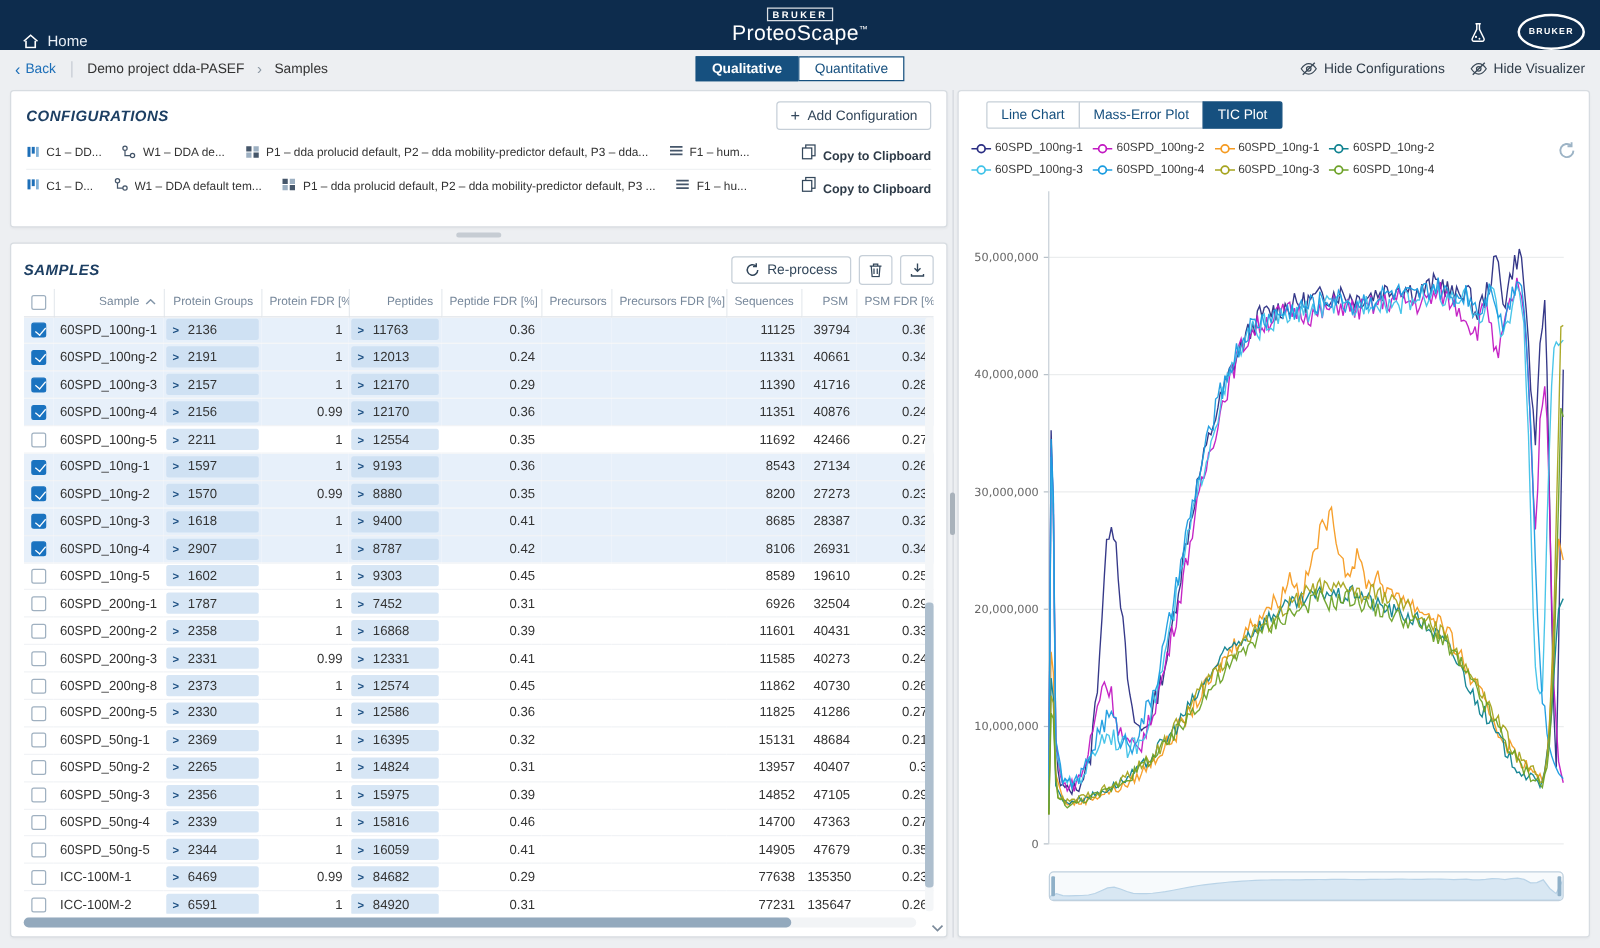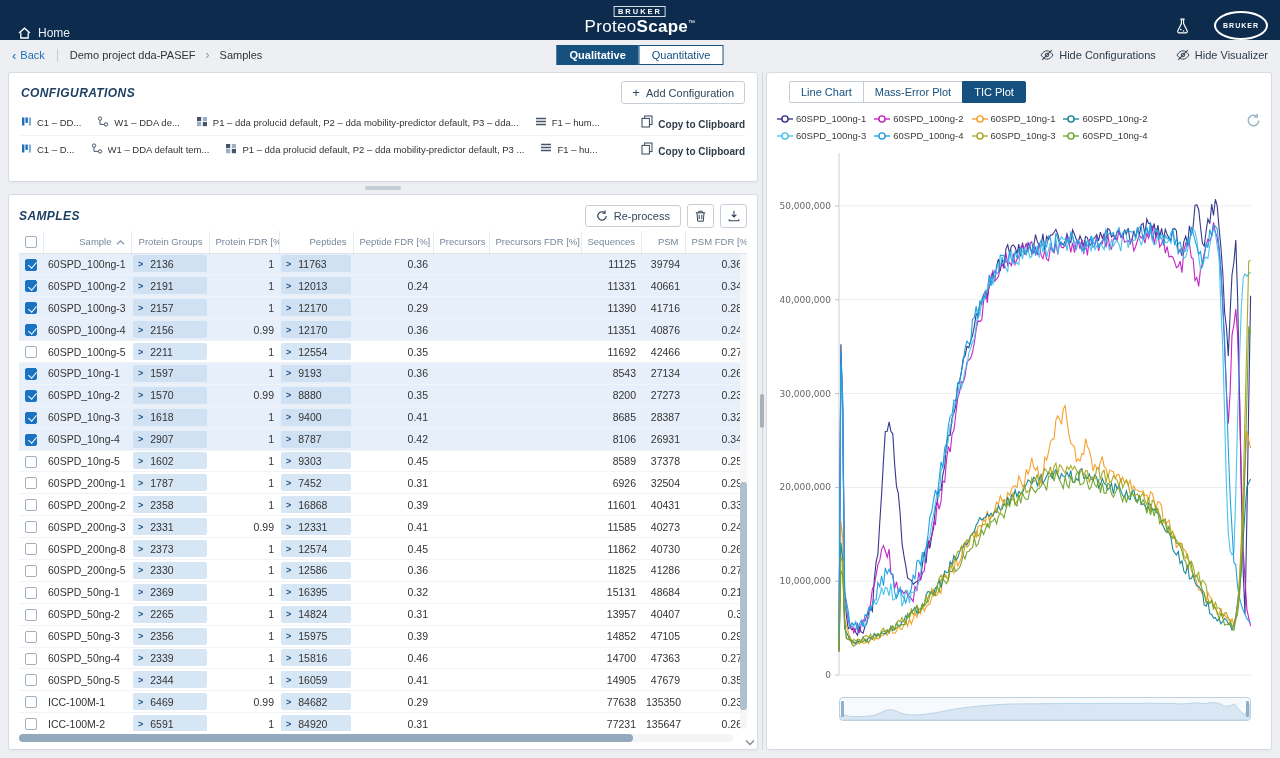--- a/index.html
+++ b/index.html
@@ -6,21 +6,21 @@
 html,body{width:1280px;height:758px;overflow:hidden;}
 body{font-family:"Liberation Sans","DejaVu Sans",sans-serif;background:#edeff2;color:#333;font-size:11px;}
 
 
 .topbar{height:40px;background:#0d2c4d;display:flex;align-items:flex-end;position:relative;color:#fff;}
 .nav-tab{display:flex;align-items:center;gap:7px;padding:0 18px;font-size:12px;color:#e9eff6;cursor:pointer;}
 .nav-tab.active{background:#1d4569;}
 .brand{position:absolute;left:50%;top:0;transform:translateX(-50%);height:40px;display:flex;flex-direction:column;align-items:center;justify-content:center;}
 .brand-top{font-size:7.5px;font-weight:bold;letter-spacing:2px;border:1px solid rgba(255,255,255,.85);padding:0 3px;margin-bottom:1px;}
 .brand-main{font-size:17px;letter-spacing:.3px;line-height:1;}
-.brand-main b{font-weight:bold;}
+.brand-main b{font-weight:normal;}
 .brand-tm{font-size:7px;vertical-align:super;}
 .topbar-right{margin-left:auto;display:flex;align-items:center;gap:24px;padding-right:12px;}
 .bruker-oval{width:54px;height:29px;border:2px solid #fff;border-radius:50%;display:flex;align-items:center;justify-content:center;font-size:7px;font-weight:bold;letter-spacing:1px;}
 
 
 .crumb-bar{height:30px;display:flex;align-items:center;padding:0 12px;position:relative;font-size:11px;}
 .back{color:#1d6fb8;display:flex;align-items:center;gap:4px;cursor:pointer;}
 .back-chev{font-size:13px;line-height:1;}
 .crumb-divider{width:1px;height:13px;background:#c6ccd3;margin:0 12px;}
 .crumb-item{color:#333;}
@@ -558,21 +558,21 @@
                 <td class="chip-col">
                   <span class="chip">
                     <span class="chev">&gt;</span>
                     <span>9303</span>
                   </span>
                 </td>
                 <td class="num">0.45</td>
                 <td class="num"></td>
                 <td class="num"></td>
                 <td class="num">8589</td>
-                <td class="num">37378</td>
+                <td class="num">19610</td>
                 <td class="num">0.25</td>
               </tr>
               <tr>
                 <td class="cb-col"><span class="cb"></span></td>
                 <td>60SPD_200ng-1</td>
                 <td class="chip-col">
                   <span class="chip">
                     <span class="chev">&gt;</span>
                     <span>1787</span>
                   </span>

